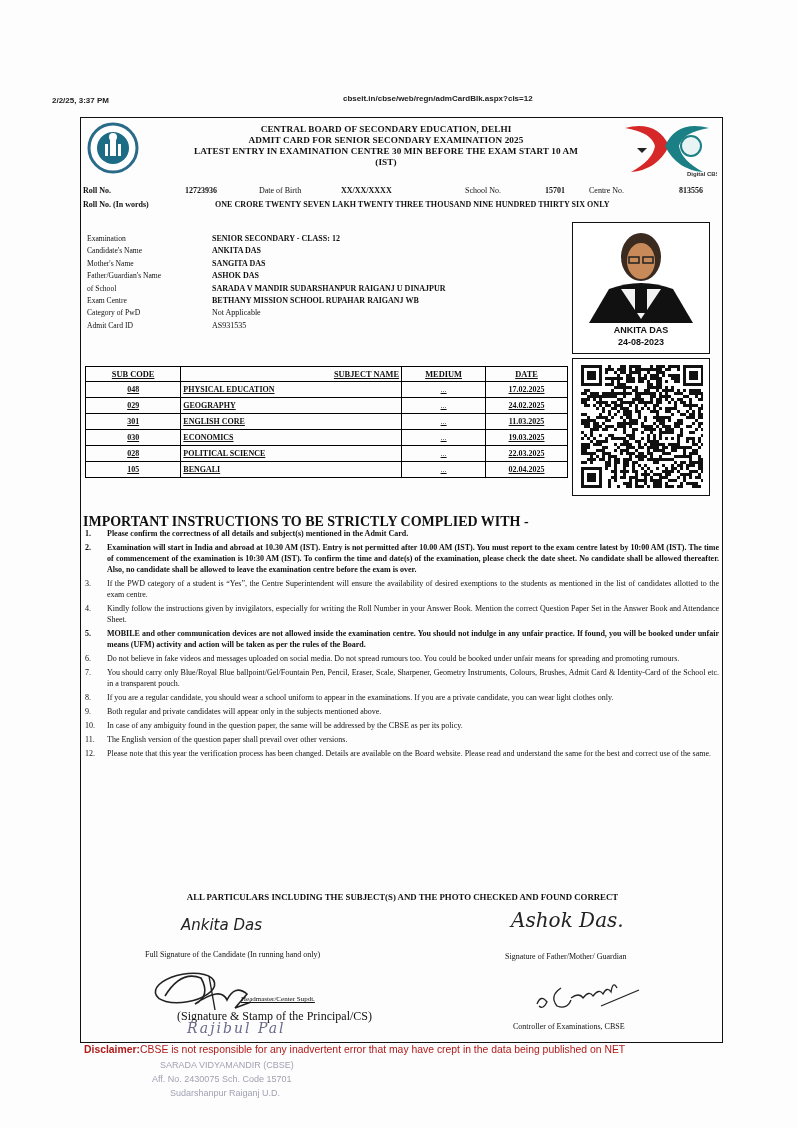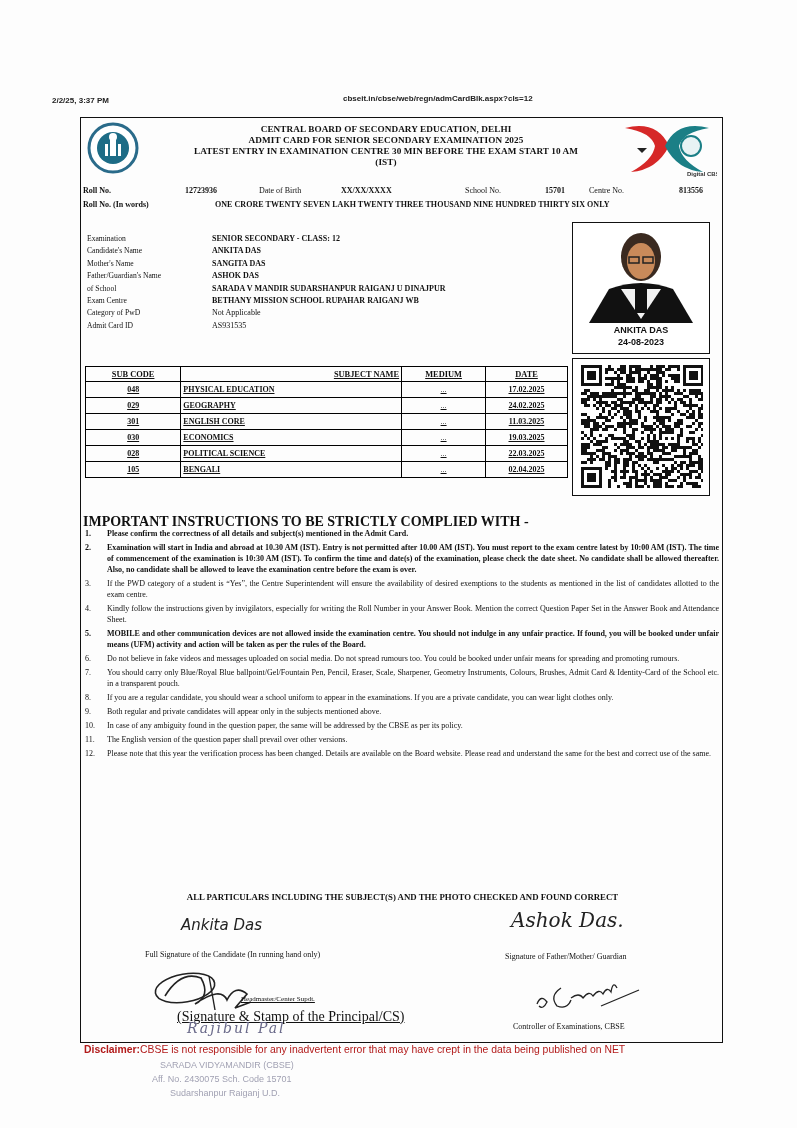--- a/index.html
+++ b/index.html
@@ -51,21 +51,21 @@
   .ins-item .num { position:absolute; left:2px; top:0; }
 
   .checked { position:absolute; left:0; top:774px; width:643px; text-align:center; font-weight:bold; font-size:8.8px; }
 
   .sig-cand { position:absolute; left:100px; top:798px; font-family:"DejaVu Sans", sans-serif; font-size:15px; color:#222; font-style:italic; }
   .sig-cand-lbl { position:absolute; left:64px; top:832px; font-size:8px; }
   .sig-par { position:absolute; left:430px; top:790px; font-family:"DejaVu Serif", serif; font-size:20px; font-style:italic; color:#222; }
   .sig-par-lbl { position:absolute; left:424px; top:834px; font-size:8px; }
   .sig-prin-svg { position:absolute; left:70px; top:848px; }
   .sig-prin-lbl1 { position:absolute; left:160px; top:877px; font-size:7px; text-decoration:underline; }
-  .sig-prin-lbl2 { position:absolute; left:96px; top:891px; font-size:14px;text-decoration:underline; }
+  .sig-prin-lbl2 { position:absolute; left:96px; top:891px; font-size:12px; }
   .sig-prin-name { position:absolute; left:106px; top:902px; font-family:"DejaVu Serif", serif; font-style:italic; font-size:14px; color:#6a6a8a; letter-spacing:2px; }
   .sig-ctrl-svg { position:absolute; left:450px; top:858px; }
   .sig-ctrl-lbl { position:absolute; left:432px; top:904px; font-size:8px; }
 
   .disclaimer { position:absolute; left:84px; top:1044px; font-family:"Liberation Sans", sans-serif; font-size:10.4px; color:#b21a1a; white-space:nowrap; }
   .disclaimer b { font-weight:bold; }
   .stamp { position:absolute; left:160px; top:1058px; font-family:"Liberation Sans", sans-serif; font-size:9px; color:#8a8aa0; line-height:14px; opacity:0.8; }
   .stamp div:nth-child(2) { margin-left:-8px; }
   .stamp div:nth-child(3) { margin-left:10px; }
 </style>

